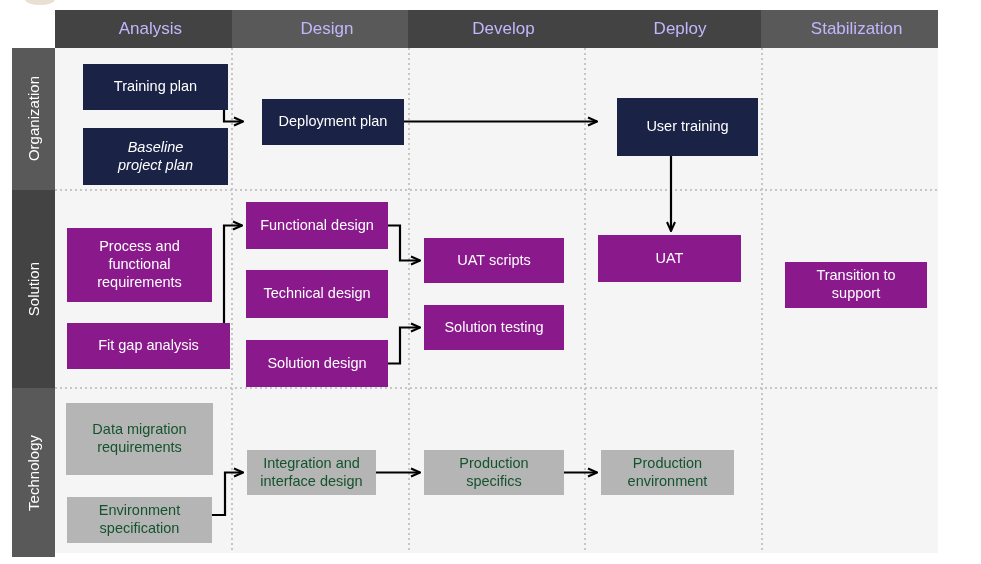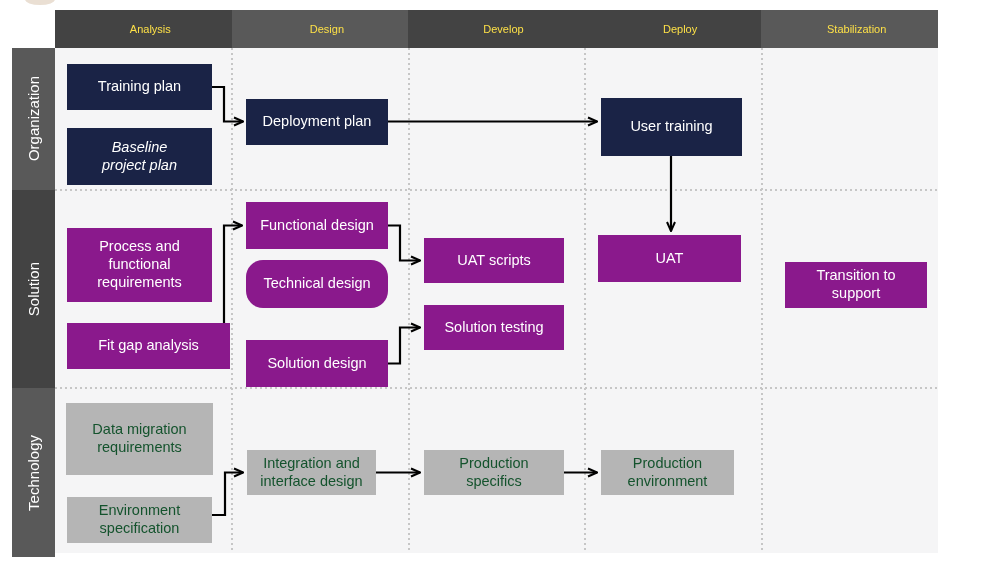--- a/index.html
+++ b/index.html
@@ -14,21 +14,21 @@
   .content-bg {
     position:absolute; left:55px; top:48px; width:883px; height:505px;
     background:#f5f5f6;
   }
   
   .col-headers {
     position:absolute; left:55px; top:10px; width:883px; height:38px; display:flex;
   }
   .col-header {
     flex:1; display:flex; align-items:center; justify-content:center;
-    color:#fde047; font-size:11px;padding-left:14px;
+    color:#c4b5fd; font-size:17px;padding-left:14px;
   }
   .hdr-dark  { background:#434343; }
   .hdr-light { background:#595959; }
   
   .row-labels {
     position:absolute; left:12px; top:48px; width:43px; height:509px;
     display:flex; flex-direction:column;
   }
   .row-label {
     display:flex; align-items:center; justify-content:center;
@@ -49,32 +49,32 @@
     position:absolute; left:55px; width:883px; height:2px;
     background:repeating-linear-gradient(to right,#c6c6c6 0 2px,transparent 2px 5px);
   }
   
   .node {
     position:absolute; display:flex; align-items:center; justify-content:center;
     text-align:center; white-space:pre-line; font-size:14.5px; line-height:1.22;
     color:#ffffff; padding:2px;
     box-sizing:border-box;
   }
-  .navy   { background:#1a2346; }
+  .navy   { background:#1a2346;margin-left:16px; }
   .purple { background:#8a198c; }
   .gray   { background:#b5b5b5; color:#14532d; }
   
   #n-training           { left:67px;  top:64px;  width:145px; height:46px; }
   #n-baseline           { left:67px;  top:128px; width:145px; height:57px;font-style:italic; }
   #n-deployment         { left:246px; top:99px;  width:142px; height:46px; }
   #n-usertraining       { left:601px; top:98px;  width:141px; height:58px; }
   #n-procreq            { left:67px;  top:228px; width:145px; height:74px; }
   #n-fitgap             { left:67px;  top:323px; width:163px; height:46px;text-align:center; }
   #n-funcdesign         { left:246px; top:202px; width:142px; height:47px; }
-  #n-techdesign         { left:246px; top:260px; width:142px; height:48px;border-radius:17px; }
+  #n-techdesign         { left:246px; top:270px; width:142px; height:48px; }
   #n-soldesign          { left:246px; top:340px; width:142px; height:47px; }
   #n-uatscripts         { left:424px; top:238px; width:140px; height:45px; }
   #n-soltesting         { left:424px; top:305px; width:140px; height:45px; }
   #n-uat                { left:598px; top:235px; width:143px; height:47px; }
   #n-transition         { left:785px; top:262px; width:142px; height:46px; }
   #n-datamigration      { left:66px;  top:403px; width:147px; height:72px; }
   #n-envspec            { left:67px;  top:497px; width:145px; height:46px; }
   #n-integration        { left:247px; top:450px; width:129px; height:45px; }
   #n-prodspecifics      { left:424px; top:450px; width:140px; height:45px; }
   #n-prodenv            { left:601px; top:450px; width:133px; height:45px; }

